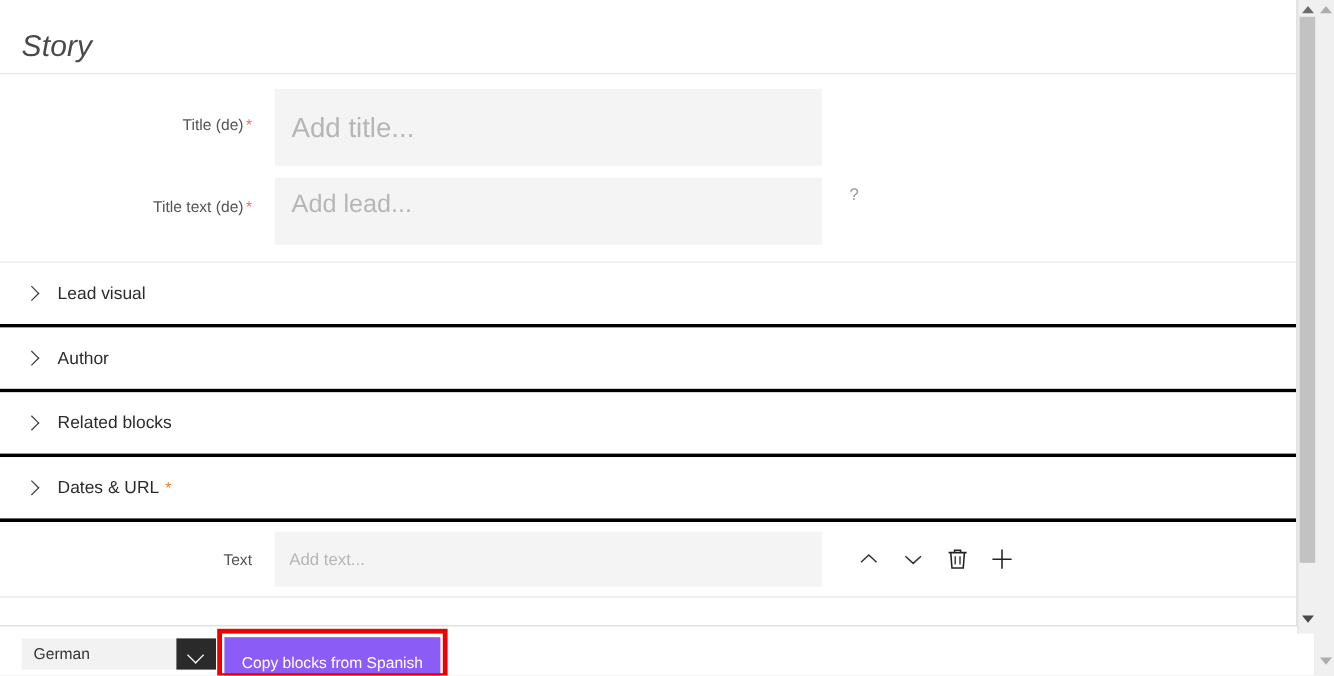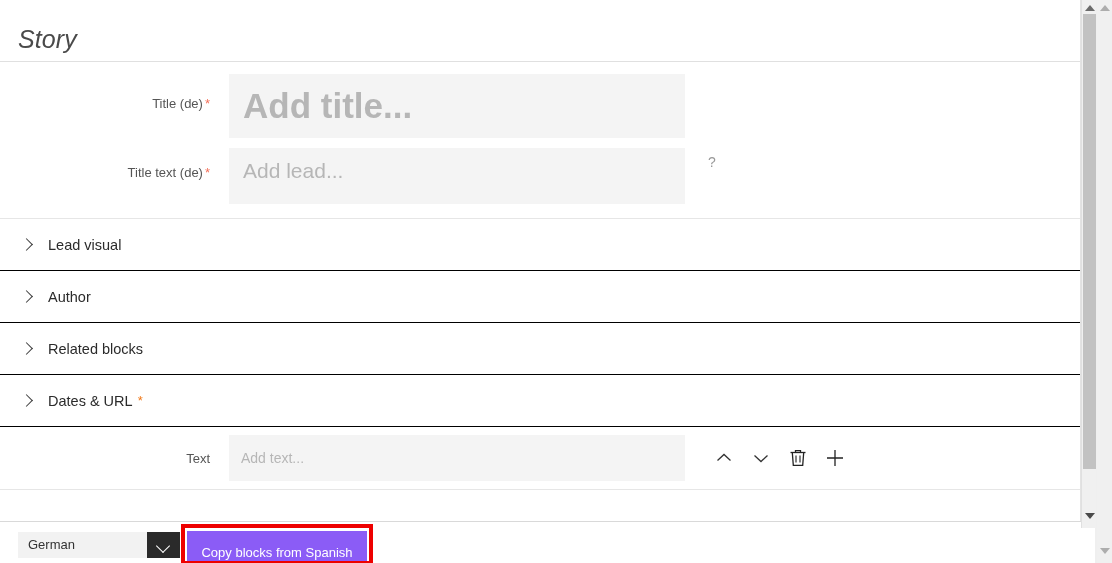--- a/index.html
+++ b/index.html
@@ -110,22 +110,22 @@
     outline: none;
     font-family: "Liberation Sans", sans-serif;
     color: #3c3c3c;
     display: block;
   }
   .field-input::placeholder { color: #b6b6b6; opacity: 1; }
 
   #title-input {
     width: 456px;
     height: 64px;
-    font-size: 35px;
-    font-weight: 700;
+    font-size: 23px;
+    font-weight: 400;
     padding: 0 14px;
     line-height: 64px;
   }
   #lead-input {
     width: 456px;
     height: 56px;
     font-size: 21px;
     font-weight: 300;
     padding: 10px 14px;
     resize: none;
@@ -155,21 +155,21 @@
   }
   #row-title { position: absolute; left: 0; top: 12px; width: 100%; }
   #row-title .field-label { padding-top: 22px; }
   #row-lead  { position: absolute; left: 0; top: 86px; width: 100%; }
   #row-lead .field-label { padding-top: 17px; }
 
   
   .section-row {
     position: relative;
     height: 51px;
-    border-bottom: 1px solid #000000;
+    border-bottom: 3px solid #000000;
     display: flex;
     align-items: center;
     cursor: pointer;
     background: #fff;
   }
   .chevron-right {
     width: 12px;
     height: 12px;
     margin-left: 21px;
     margin-right: 15px;

